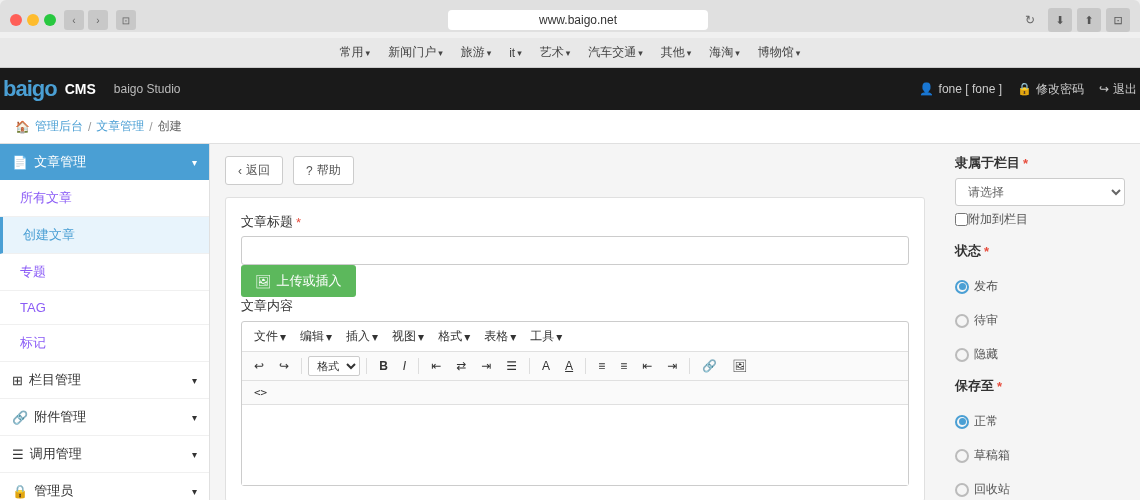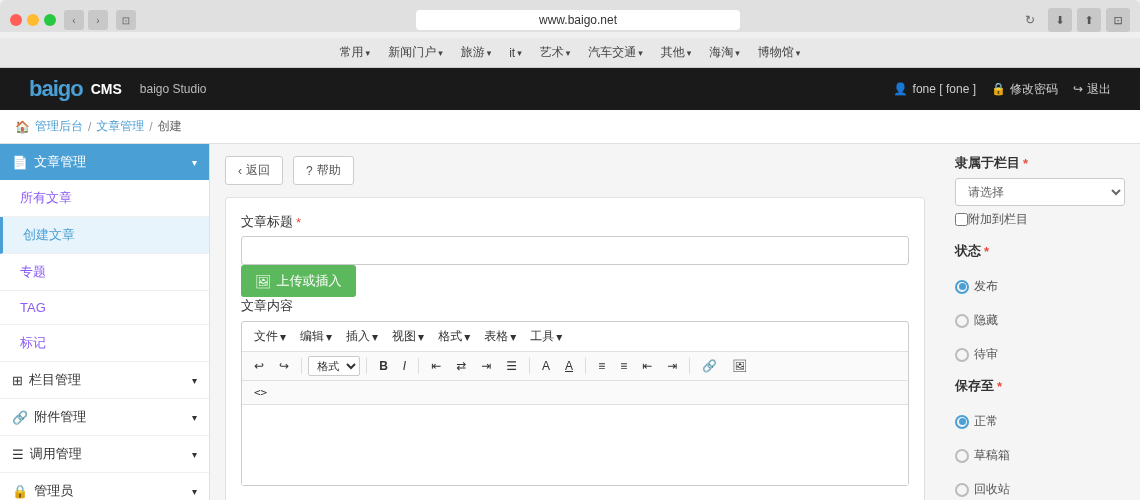--- a/index.html
+++ b/index.html
@@ -10,32 +10,32 @@
     .browser-titlebar { display: flex; align-items: center; gap: 8px; margin-bottom: 6px; }
     .traffic-lights { display: flex; gap: 5px; }
     .traffic-light { width: 12px; height: 12px; border-radius: 50%; }
     .tl-red { background: #ff5f57; }
     .tl-yellow { background: #febc2e; }
     .tl-green { background: #28c840; }
     .nav-btns { display: flex; gap: 4px; }
     .nav-btn { width: 20px; height: 20px; background: #c8c8c8; border-radius: 3px; display: flex; align-items: center; justify-content: center; font-size: 10px; color: #666; cursor: pointer; }
     .window-btn { width: 20px; height: 20px; background: #c8c8c8; border-radius: 3px; display: flex; align-items: center; justify-content: center; font-size: 10px; color: #666; }
     .address-bar-wrap { flex: 1; display: flex; justify-content: center; }
-    .address-bar { background: white; border-radius: 4px; padding: 3px 24px; font-size: 12px; color: #333; width: 324px; text-align: center; display: flex; align-items: center; justify-content: center; gap: 5px; }
+    .address-bar { background: white; border-radius: 4px; padding: 3px 24px; font-size: 12px; color: #333; width: 260px; text-align: center; display: flex; align-items: center; justify-content: center; gap: 5px; }
     .refresh-btn { width: 20px; height: 20px; display: flex; align-items: center; justify-content: center; font-size: 12px; color: #666; }
     .browser-actions { display: flex; gap: 5px; }
     .action-btn { width: 24px; height: 24px; background: #c8c8c8; border-radius: 3px; display: flex; align-items: center; justify-content: center; font-size: 11px; color: #555; }
 
     
     .site-nav { background: #e8e8e8; display: flex; align-items: center; justify-content: center; padding: 4px 0; gap: 2px; border-bottom: 1px solid #ccc; }
     .site-nav-item { padding: 2px 8px; font-size: 12px; color: #444; display: flex; align-items: center; gap: 2px; cursor: pointer; }
     .site-nav-item .arrow { font-size: 9px; }
 
     
-    .cms-header { background: #1a1a1a; color: white; padding: 0 29px; height: 42px; display: flex; align-items: center; justify-content: space-between; text-align: right; }
+    .cms-header { background: #1a1a1a; color: white; padding: 0 3px; height: 42px; display: flex; align-items: center; justify-content: space-between; text-align: right; }
     .cms-logo { display: flex; align-items: center; gap: 8px; }
     .logo-text { font-size: 20px; font-weight: bold; color: white; letter-spacing: -1px; }
     .logo-text span { color: #4a9fd4; }
     .studio-label { font-size: 12px; color: #bbb; margin-left: 10px; }
     .cms-header-right { display: flex; align-items: center; gap: 15px; font-size: 12px; color: #ccc; }
     .header-action { display: flex; align-items: center; gap: 4px; cursor: pointer; color: #ccc; }
 
     
     .breadcrumb-bar { background: white; padding: 8px 15px; border-bottom: 1px solid #e0e0e0; font-size: 12px; color: #666; display: flex; align-items: center; gap: 5px; }
     .breadcrumb-bar a { color: #4a9fd4; text-decoration: none; }
@@ -354,25 +354,25 @@
         <span>状态</span>
         <span class="required">*</span>
       </div>
       <div class="radio-group">
         <div class="radio-row">
           <div class="radio-dot checked"></div>
           <span>发布</span>
         </div>
         <div class="radio-row">
           <div class="radio-dot empty"></div>
+          <span>待审</span>
+        </div>
+        <div class="radio-row">
+          <div class="radio-dot empty"></div>
           <span>隐藏</span>
-        </div>
-        <div class="radio-row">
-          <div class="radio-dot empty"></div>
-          <span>待审</span>
         </div>
       </div>
     </div>
 
     <div class="panel-section">
       <div class="panel-label">
         <span>保存至</span>
         <span class="required">*</span>
       </div>
       <div class="radio-group">

